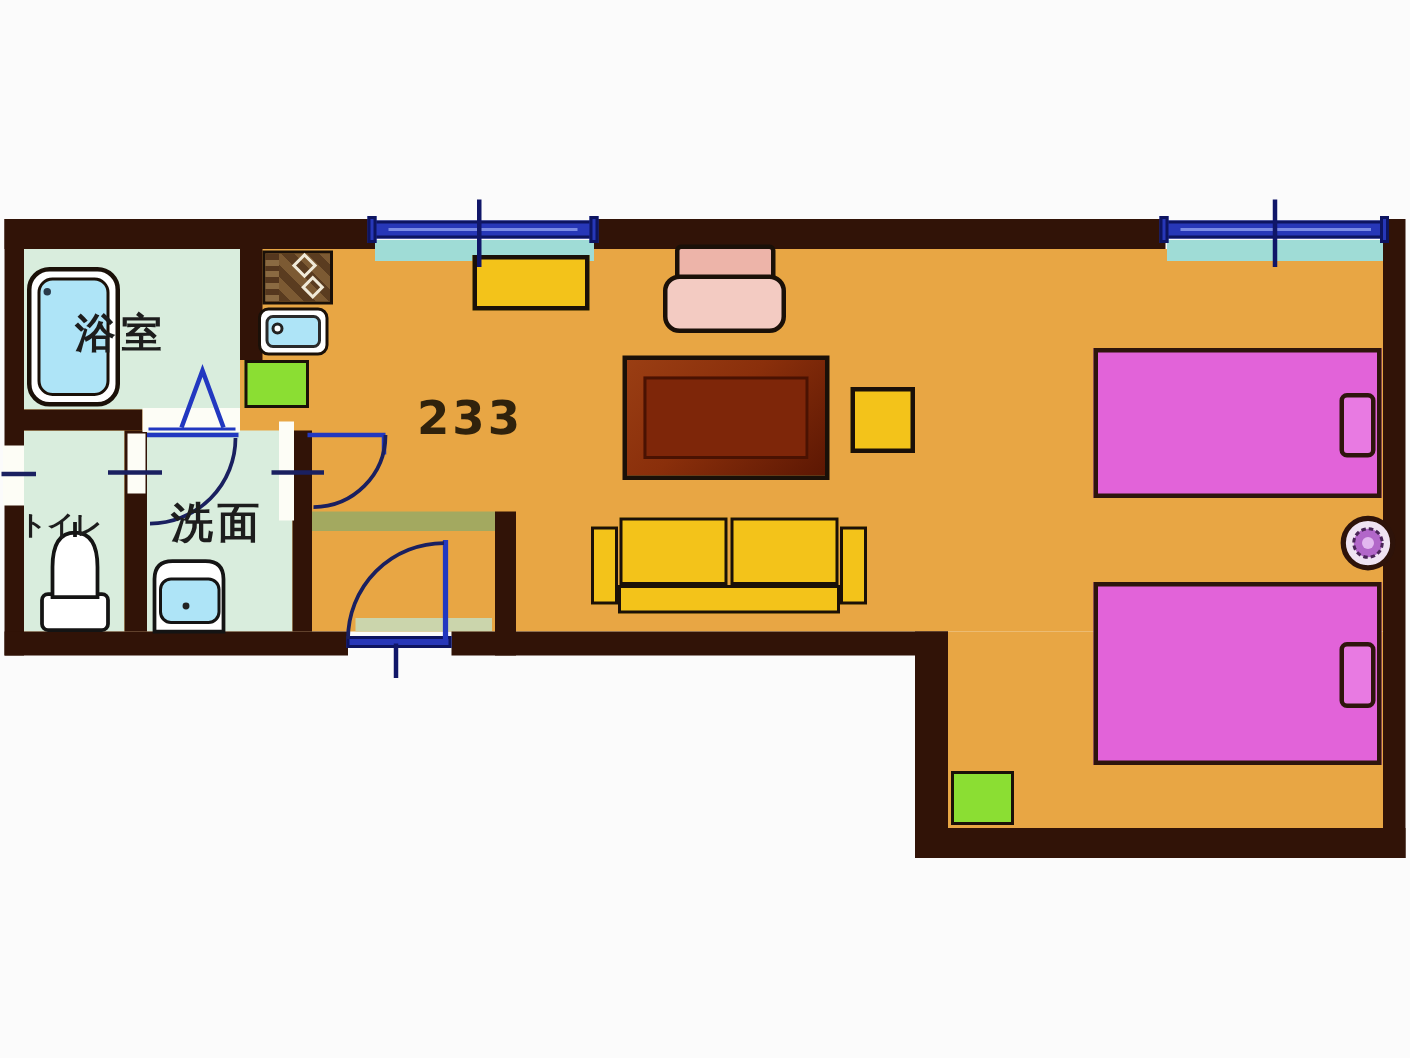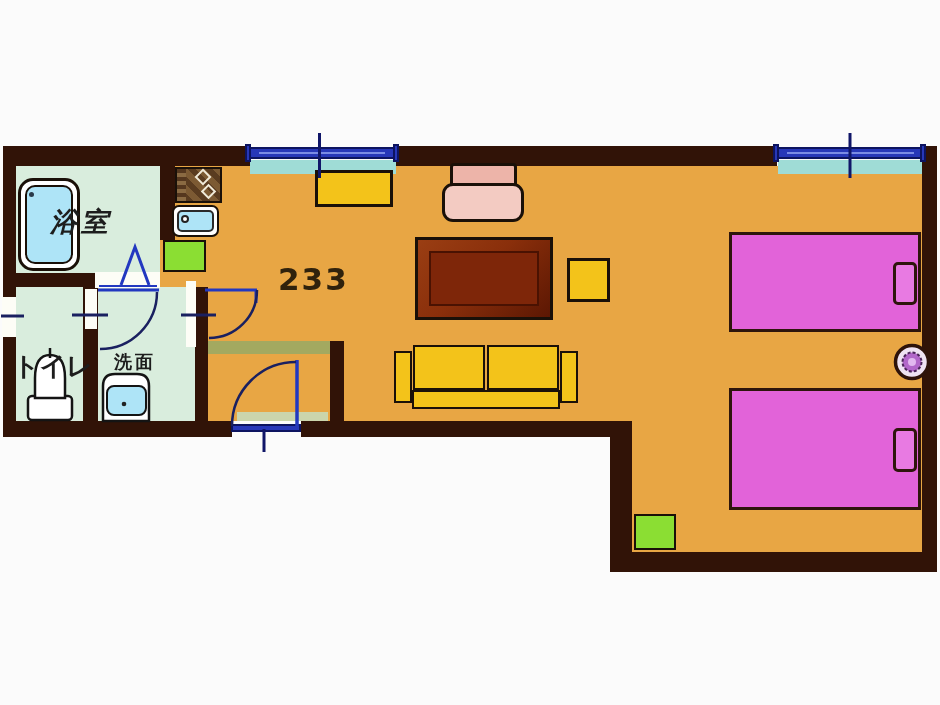--- a/index.html
+++ b/index.html
@@ -148,18 +148,18 @@
 
     <line x1="297" y1="360" x2="297" y2="426" style="stroke:var(--door-blue);stroke-width:3.5;"></line>
     <path d="M 296 362 A 64 64 0 0 0 232 426" style="fill:none;stroke:var(--arc-blue);stroke-width:2.5;"></path>
     <line x1="264" y1="429" x2="264" y2="452" style="stroke:var(--tick-blue);stroke-width:3;"></line>
 
     <line x1="1" y1="316" x2="24" y2="316" style="stroke:var(--arc-blue);stroke-width:3;"></line>
     <line x1="72" y1="315" x2="108" y2="315" style="stroke:var(--arc-blue);stroke-width:3;"></line>
     <line x1="181" y1="315" x2="216" y2="315" style="stroke:var(--arc-blue);stroke-width:3;"></line>
   </svg>
 
-  <div class="label" style="left:50px;top:204px;font-size:27px;letter-spacing:4px;font-style:italic;">浴室</div>
-  <div class="label" style="left:13px;top:349px;font-size:26px;">トイレ</div>
-  <div class="label" style="left:114px;top:350px;font-size:18px;letter-spacing:3px;">洗面</div>
+  <div class="label" style="left:50px;top:204px;font-size:27px;letter-spacing:4px;">浴室</div>
+  <div class="label" style="left:13px;top:338px;font-size:18px;">トイレ</div>
+  <div class="label" style="left:114px;top:330px;font-size:28px;letter-spacing:3px;">洗面</div>
   <div class="label" style="left:278px;top:261px;font-size:31px;letter-spacing:2px;color:var(--number-color);">233</div>
 
 </div>
 
 </body></html>

